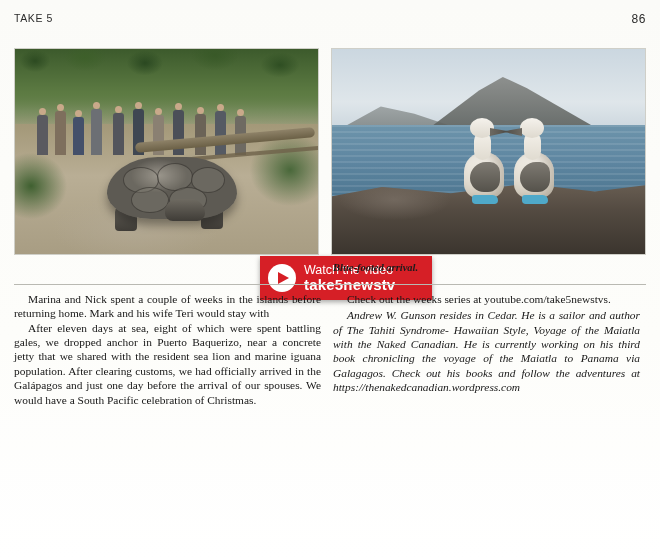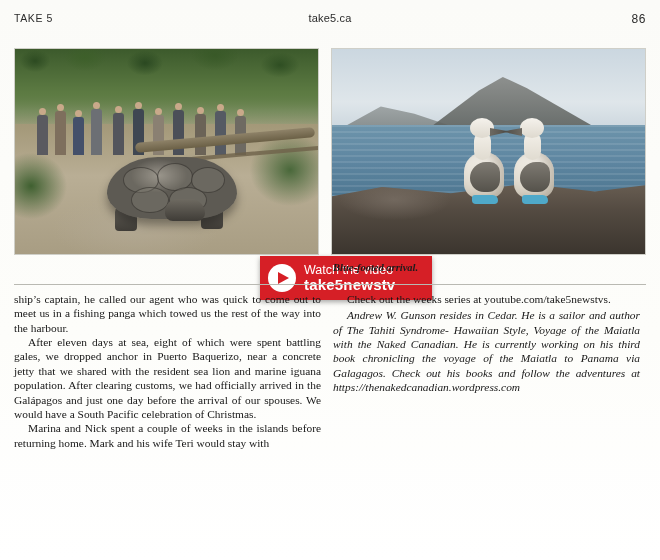--- a/index.html
+++ b/index.html
@@ -294,21 +294,20 @@
   .col p.noindent { text-indent: 0; }
   .col p.bioblock { font-style: italic; text-indent: 14px; margin-top: 2px; }
 </style>
 </head>
 <body>
 
 <div class="page">
 
   <div class="runhead">
     <span class="left">TAKE 5</span>
-    <span class="center">take5.ca</span>
     <span class="right">86</span>
   </div>
 
   <div class="photos">
 
     <div class="photo left">
       <div class="ph-inner tortoise-scene">
         <div class="canopy"></div>
         <div class="trail"></div>
         <div class="brush-l"></div>
@@ -374,23 +373,22 @@
       </span>
     </div>
   </div>
 
   <div class="caption right">Blue-footed arrival.</div>
 
   <div class="rule"></div>
 
   <div class="cols">
     <div class="col left">
-      <p class="noindent">ship’s captain, he called our agent who was quick to come out to meet us in a fishing panga which towed us the rest of the way into the harbour.</p>
+      <p>Marina and Nick spent a couple of weeks in the islands before returning home. Mark and his wife Teri would stay with</p>
       <p>After eleven days at sea, eight of which were spent battling gales, we dropped anchor in Puerto Baquerizo, near a concrete jetty that we shared with the resident sea lion and marine iguana population.  After clearing customs, we had officially arrived in the Galápagos and just one day before the arrival of our spouses. We would have a South Pacific celebration of Christmas.</p>
-      <p>Marina and Nick spent a couple of weeks in the islands before returning home. Mark and his wife Teri would stay with</p>
     </div>
     <div class="col right">
       <p>Check out the weeks series at youtube.com/take5newstvs.</p>
       <p class="bioblock">Andrew W. Gunson resides in Cedar. He is a sailor and author of The Tahiti Syndrome- Hawaiian Style, Voyage of the Maiatla with the Naked Canadian. He is currently working on his third book  chronicling the voyage of the Maiatla to Panama via Galagagos. Check out his books and follow the adventures at https://thenakedcanadian.wordpress.com</p>
     </div>
   </div>
 
 </div>
 
 </body></html>

